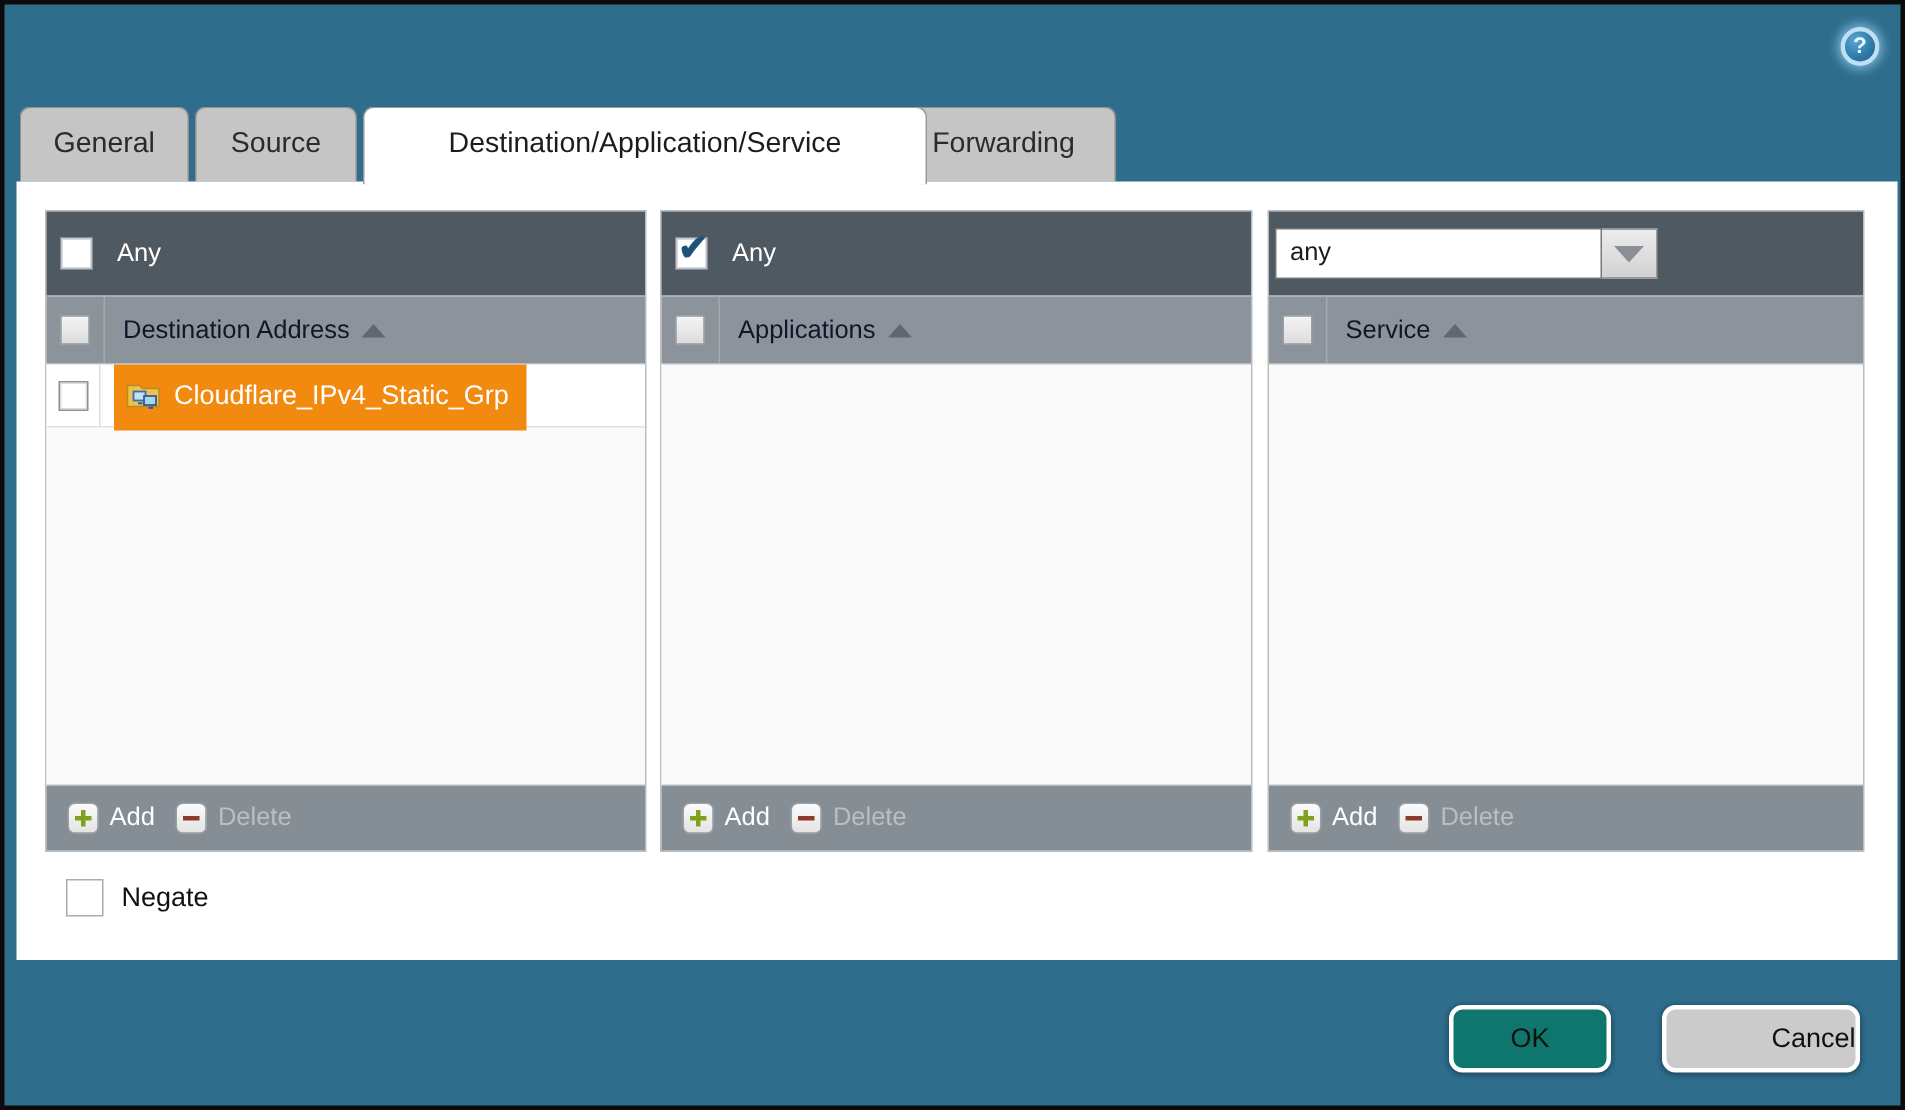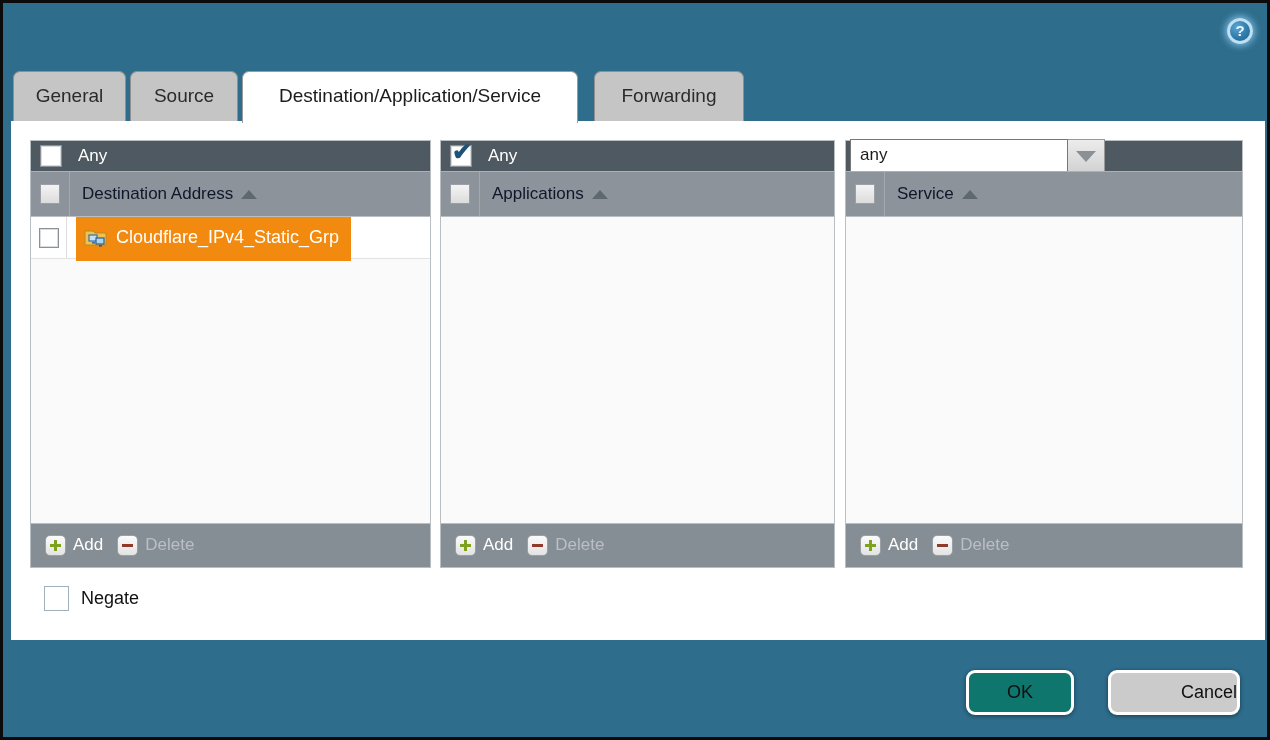--- a/index.html
+++ b/index.html
@@ -36,21 +36,21 @@
     position:absolute; left:8px; top:118px; width:1254px; height:519px;
     background:#fff; z-index:3;
   }
   
   .col { position:absolute; top:19px; height:428px; display:flex; flex-direction:column;
          border:1px solid #b9bec2; }
   .col-destination  { left:19px;  width:401px; }
   .col-applications { left:429px; width:395px; }
   .col-service      { left:834px; width:398px; }
 
-  .col-anybar { height:30px; background:#4E5961; display:flex; align-items:center; flex:0 0 auto; }
+  .col-anybar { height:56px; background:#4E5961; display:flex; align-items:center; flex:0 0 auto; }
   .col-subheader { height:45px; background:#8C939A; display:flex; align-items:center;
                    border-top:1px solid #aab0b5; flex:0 0 auto; }
   .col-list { flex:1 1 auto; background:#FAFAFA; border-top:1px solid #b9bec2;
               border-bottom:1px solid #b9bec2; overflow:hidden; }
   .col-footer { height:43px; background:#868E95; display:flex; align-items:center; flex:0 0 auto; }
 
   .anybar-label { color:#fff; font-size:17px; margin-left:16px; }
   .subheader-label { color:#0f172a; font-size:17px; margin-left:12px; }
 
   
@@ -116,21 +116,21 @@
 </style>
 </head>
 <body>
 
 <div id="page">
 
   <div class="help-icon">?</div>
 
   <div class="tab" style="left:10px; width:113px;">General</div>
   <div class="tab" style="left:127px; width:108px;">Source</div>
-  <div class="tab active" style="left:239px; width:336px;">Destination/Application/Service</div>
+  <div class="tab active" style="left:239px; width:376px;">Destination/Application/Service</div>
   <div class="tab" style="left:591px; width:150px;">Forwarding</div>
 
   <div class="content">
 
     <div class="col col-destination">
       <div class="col-anybar">
         <div class="cb" id="dest-any-cb"></div>
         <span class="anybar-label">Any</span>
       </div>
       <div class="col-subheader">

